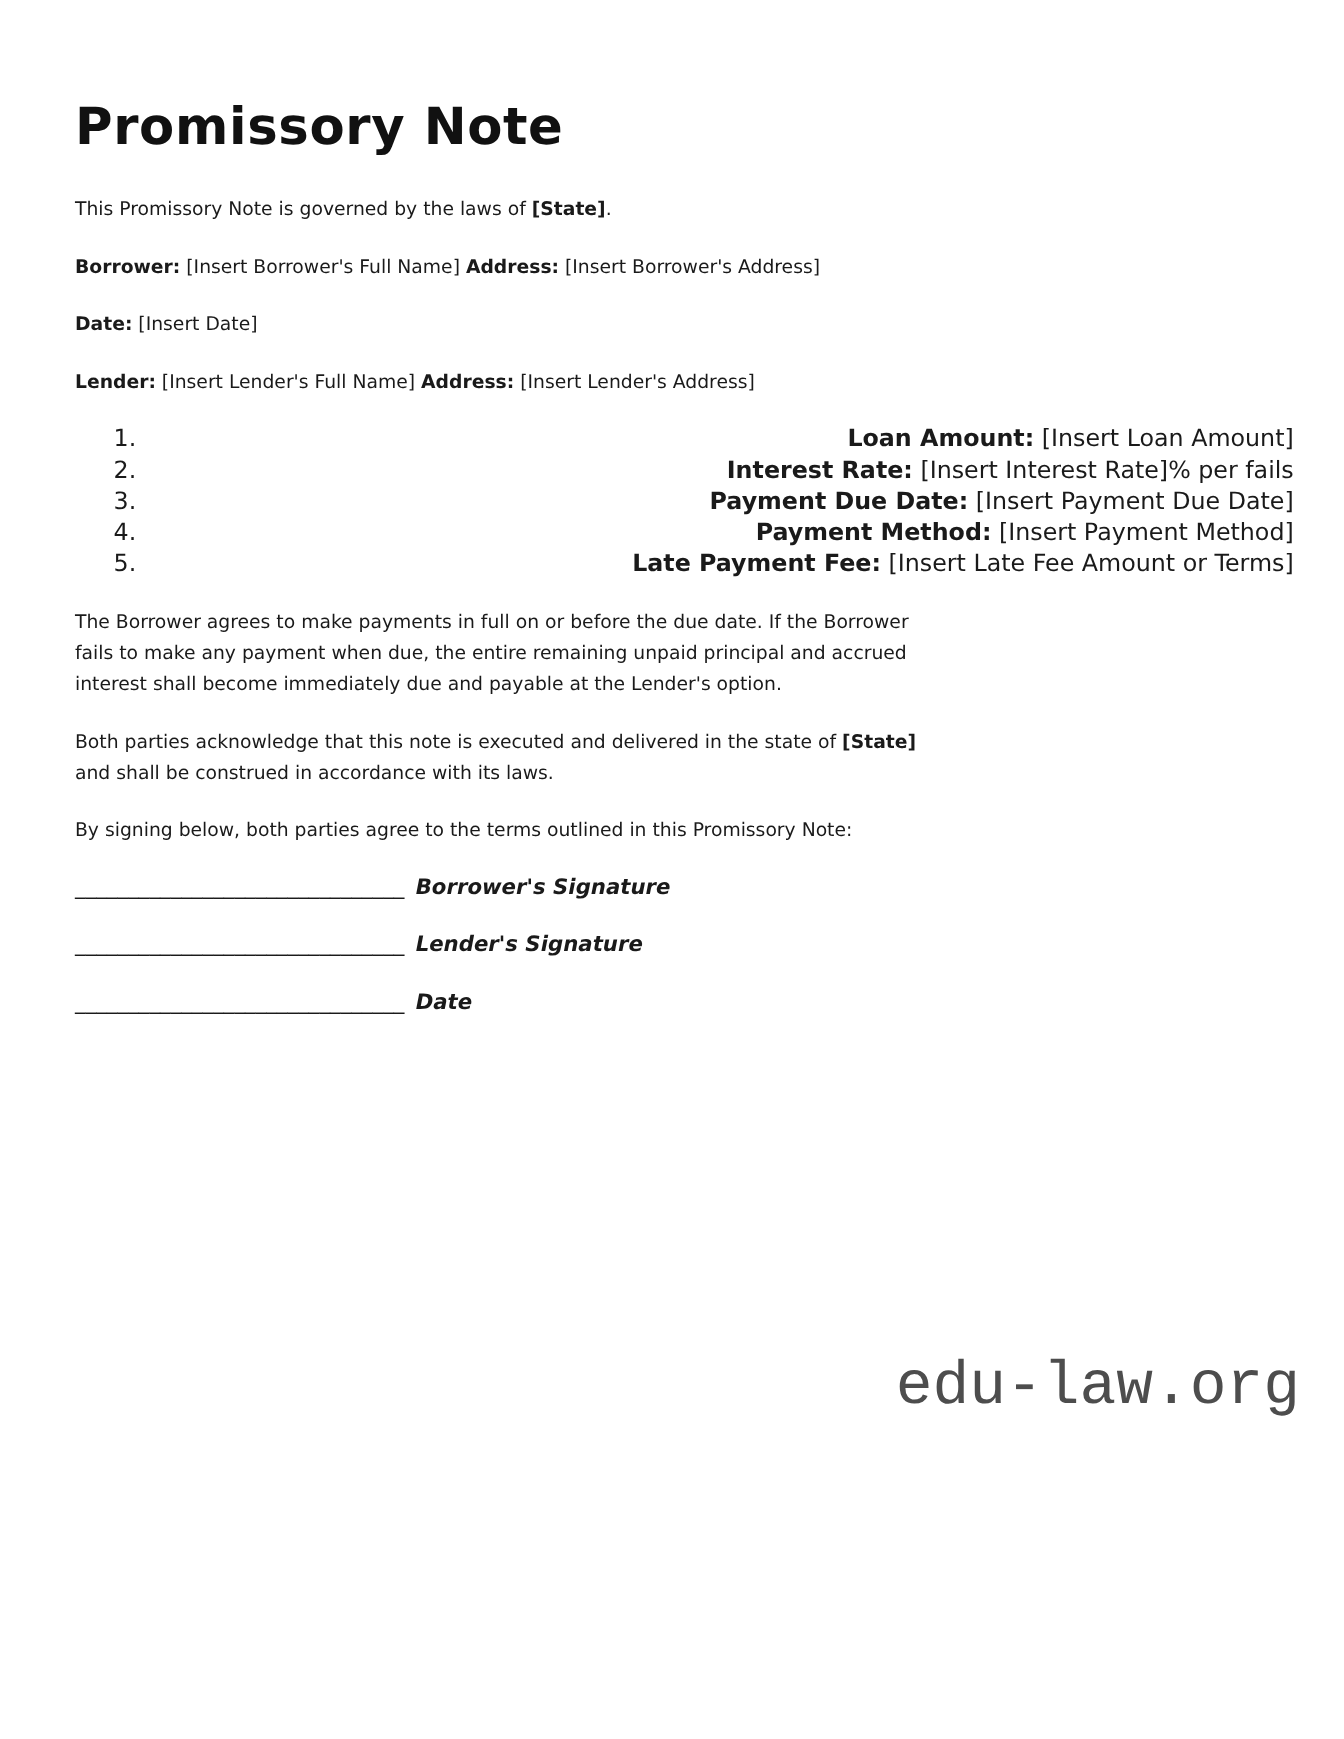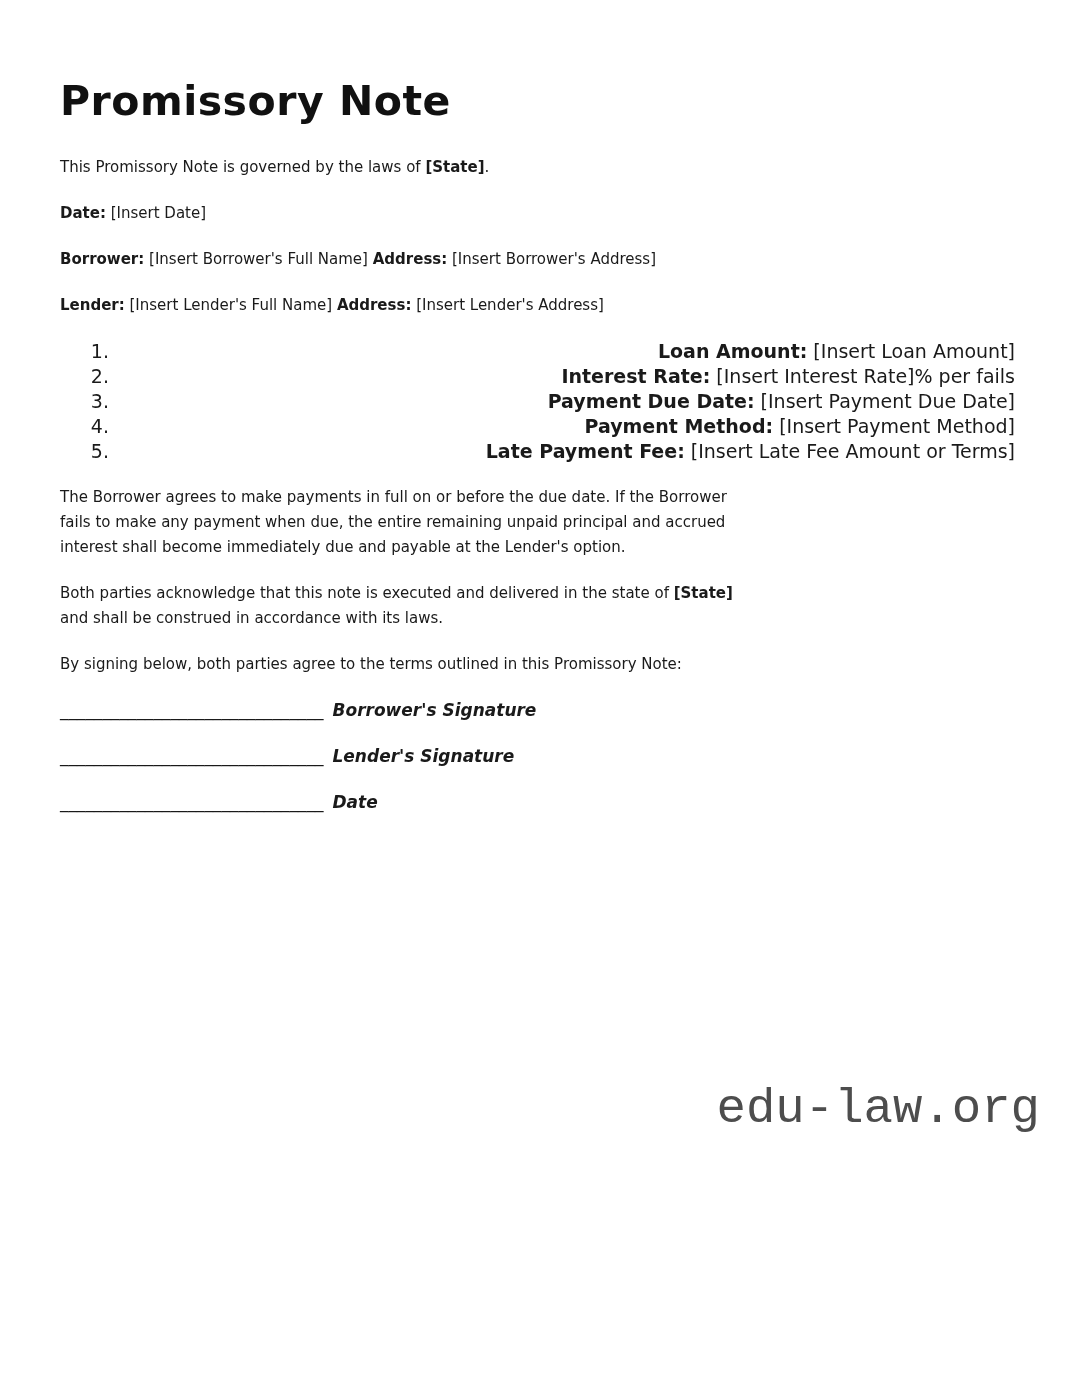--- a/index.html
+++ b/index.html
@@ -2,21 +2,21 @@
 <html><head>
 <meta charset="utf-8">
 <style>
   html, body { margin: 0; padding: 0; background: #ffffff; }
   .page {
     position: relative;
     width: 1075px;
     height: 1161px;
     background: #ffffff;
     box-sizing: border-box;
-    padding: 78px 60px 0 60px;
+    padding: 78px 40px 0 60px;
     font-family: "DejaVu Sans", sans-serif;
     color: #1a1a1a;
     overflow: hidden;
   }
   h1.doc-title {
     margin: 0 0 30px 0;
     font-size: 41px;
     line-height: 1.15;
     font-weight: bold;
     letter-spacing: 0.5px;
@@ -57,23 +57,23 @@
 </style>
 </head>
 <body>
 
 <div class="page">
 
   <h1 class="doc-title">Promissory Note</h1>
 
   <p class="para"><span>This Promissory Note is governed by the laws of </span><strong>[State]</strong><span>.</span></p>
 
+  <p class="para"><strong>Borrower:</strong><span> [Insert Borrower's Full Name] </span><strong>Address:</strong><span> [Insert Borrower's Address]</span></p>
+
   <p class="para"><strong>Date:</strong><span> [Insert Date]</span></p>
-
-  <p class="para"><strong>Borrower:</strong><span> [Insert Borrower's Full Name] </span><strong>Address:</strong><span> [Insert Borrower's Address]</span></p>
 
   <p class="para"><strong>Lender:</strong><span> [Insert Lender's Full Name] </span><strong>Address:</strong><span> [Insert Lender's Address]</span></p>
 
 
   <ol class="terms-list">
     <li><strong>Loan Amount:</strong><span> [Insert Loan Amount]</span></li>
     <li><strong>Interest Rate:</strong><span> [Insert Interest Rate]% per fails</span></li>
     <li><strong>Payment Due Date:</strong><span> [Insert Payment Due Date]</span></li>
     <li><strong>Payment Method:</strong><span> [Insert Payment Method]</span></li>
     <li><strong>Late Payment Fee:</strong><span> [Insert Late Fee Amount or Terms]</span></li>

